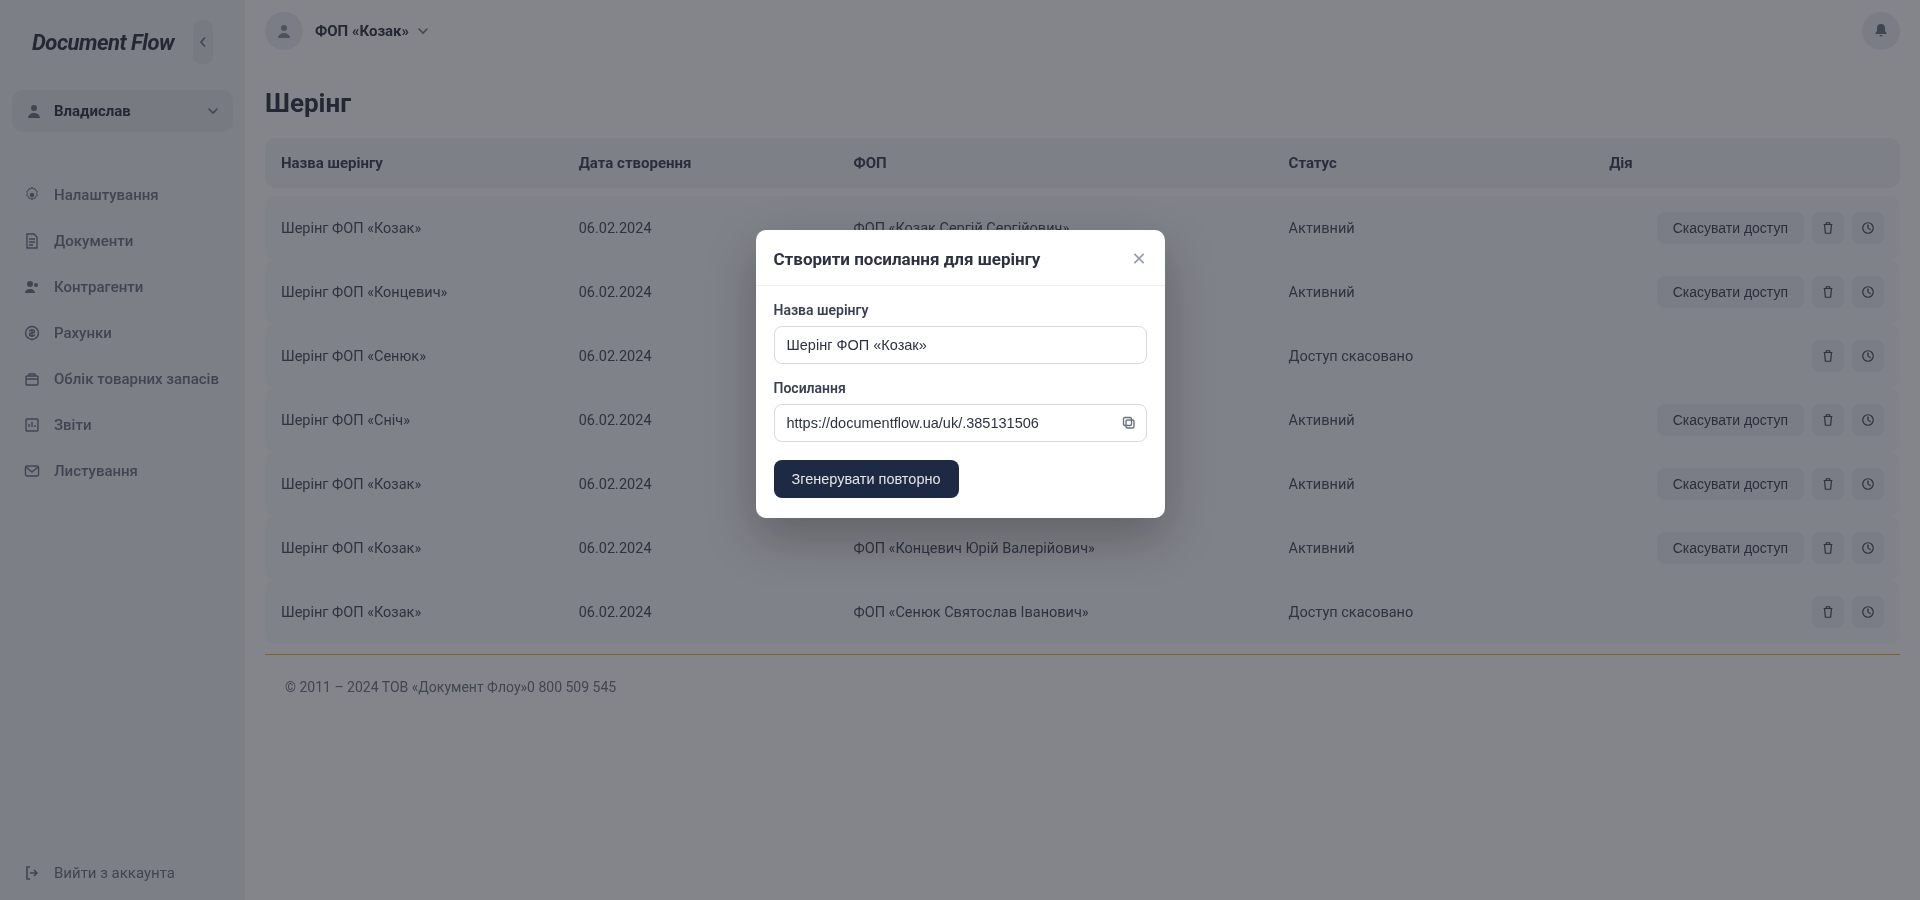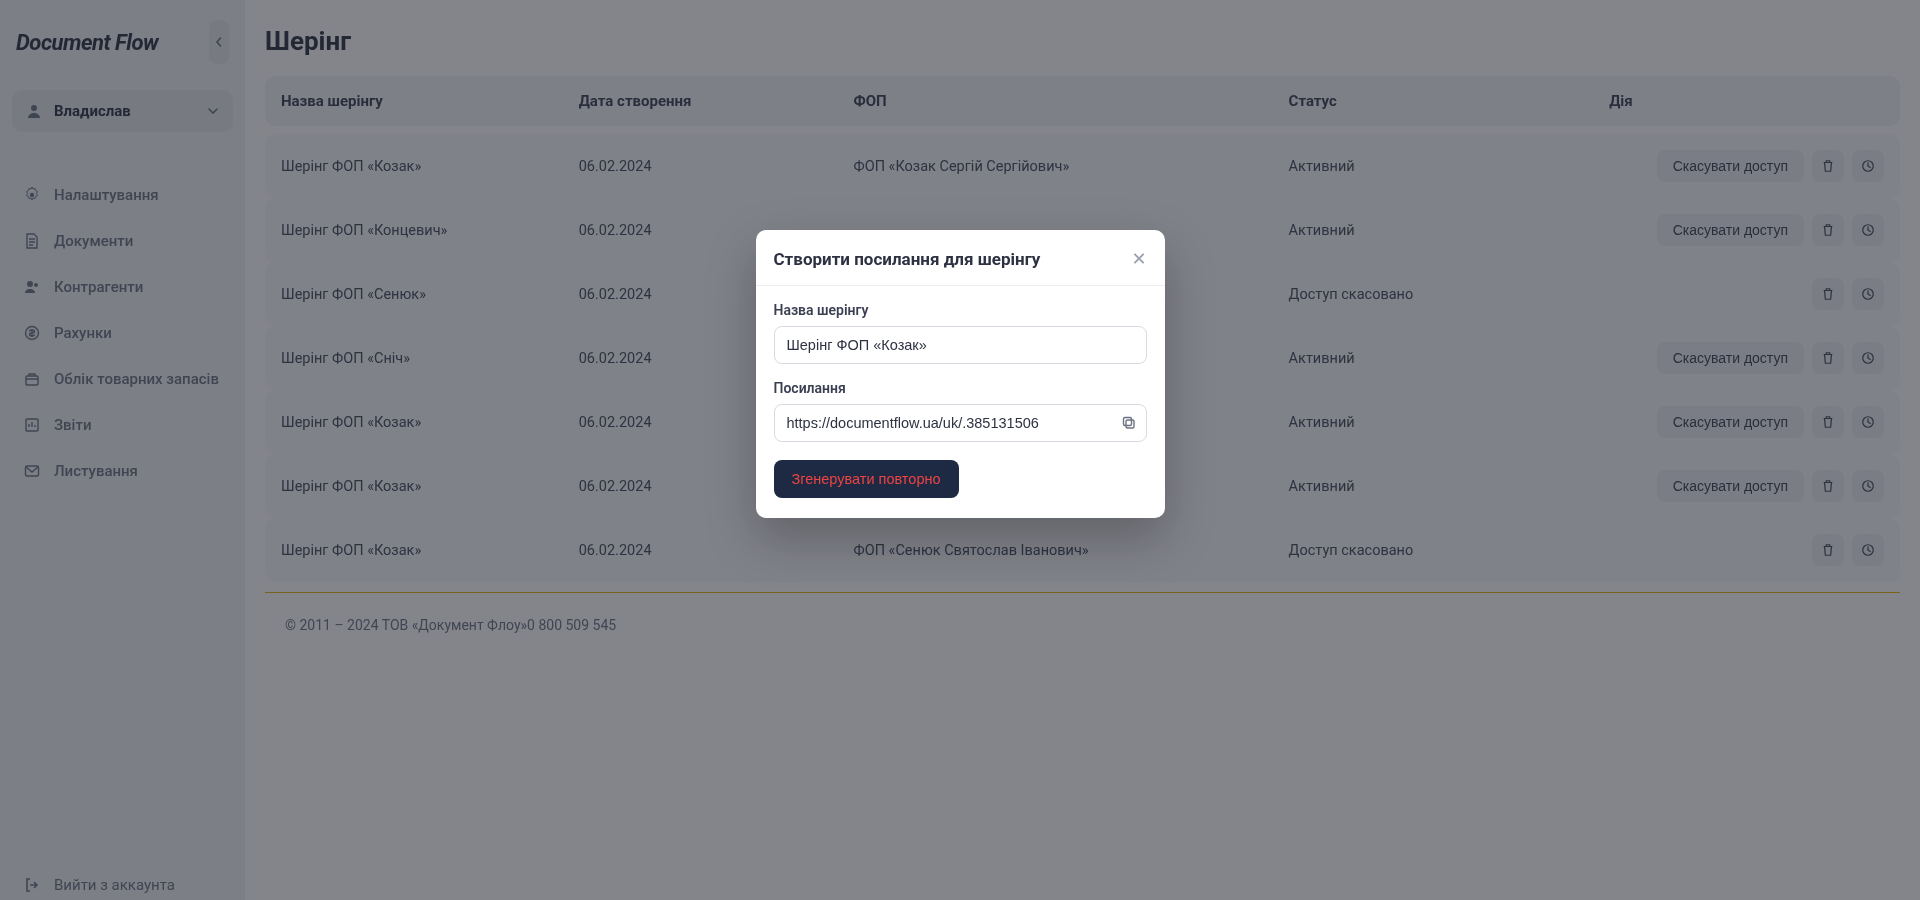--- a/index.html
+++ b/index.html
@@ -14,21 +14,21 @@
 
   
   .sidebar {
     width: 245px;
     background: #f0f1f4;
     display: flex;
     flex-direction: column;
     position: relative;
   }
   .brand {
-    padding: 20px 16px;
+    padding: 20px 32px;
     font-size: 22px;
     font-weight: 700;
     font-style: italic;
     letter-spacing: -0.5px;
     display: flex;
     align-items: center;
     justify-content: space-between;
   }
   .collapse-btn {
     width: 20px; height: 44px;
@@ -63,21 +63,21 @@
     padding: 14px 18px;
     color: #6b7280;
     font-size: 15px;
     font-weight: 500;
     cursor: pointer;
     border-radius: 8px;
   }
   .nav-item .icon { width: 16px; display: inline-flex; }
 
   .logout {
-    padding: 18px 24px 6px;
+    padding: 18px 24px 18px;
     display: flex;
     align-items: center;
     gap: 14px;
     color: #6b7280;
     font-size: 15px;
     cursor: pointer;
   }
 
   
   .main { flex: 1; display: flex; flex-direction: column; background: #fff; }
@@ -189,21 +189,21 @@
     margin-bottom: 16px;
   }
   .link-row { position: relative; margin-bottom: 18px; }
   .link-row .text-input { padding-right: 38px; margin-bottom: 0; }
   .copy-btn {
     position: absolute; right: 10px; top: 50%; transform: translateY(-50%);
     color: #6b7280; cursor: pointer;
   }
   .btn-primary {
     background: #1e2a44;
-    color: #ef4444;
+    color: #e5e5e5;
     border: none;
     border-radius: 8px;
     padding: 11px 18px;
     font-size: 14.5px;
     font-weight: 500;
     cursor: pointer;
   }
 
   svg { display: block; }
 </style>
@@ -310,20 +310,43 @@
       <span class="icon">
         <svg width="16" height="16" viewBox="0 0 16 16" fill="none" stroke="#6b7280" stroke-width="1.6">
             <path d="M6 2H3v12h3M10 5l3 3-3 3M13 8H6"></path>
           </svg>
       </span>
       <span>Вийти з аккаунта</span>
     </div>
   </aside>
 
   <div class="main">
+    <div class="topbar">
+      <div class="org-avatar">
+        <span>
+          <svg width="16" height="16" viewBox="0 0 16 16" fill="#8a8f9c">
+              <circle cx="8" cy="5" r="3"></circle>
+              <path d="M2 15c0-3 3-5 6-5s6 2 6 5"></path>
+            </svg>
+        </span>
+      </div>
+      <span class="org-name">ФОП «Козак»</span>
+      <span>
+        <svg width="12" height="12" viewBox="0 0 12 12">
+            <path d="M2 4l4 4 4-4" stroke="#6b7280" stroke-width="1.6" fill="none" stroke-linecap="round"></path>
+          </svg>
+      </span>
+      <div class="bell">
+        <span>
+          <svg width="16" height="16" viewBox="0 0 16 16" fill="#6b7280">
+              <path d="M8 1a4 4 0 0 0-4 4v3l-1.5 2v1h11v-1L12 8V5a4 4 0 0 0-4-4zM6.5 12a1.5 1.5 0 0 0 3 0"></path>
+            </svg>
+        </span>
+      </div>
+    </div>
 
     <div class="content">
       <h1 class="page-title">Шерінг</h1>
 
       <div class="table-wrap">
         <div class="thead">
           <div>Назва шерінгу</div>
           <div>Дата створення</div>
           <div>ФОП</div>
           <div>Статус</div>

